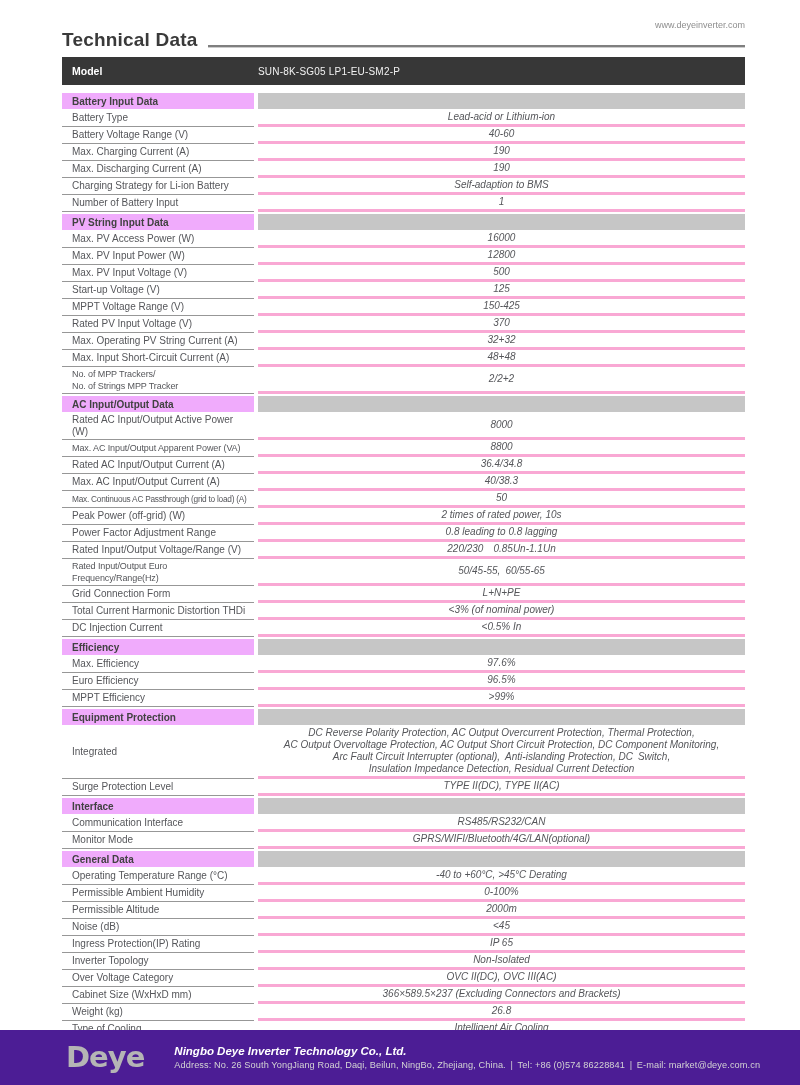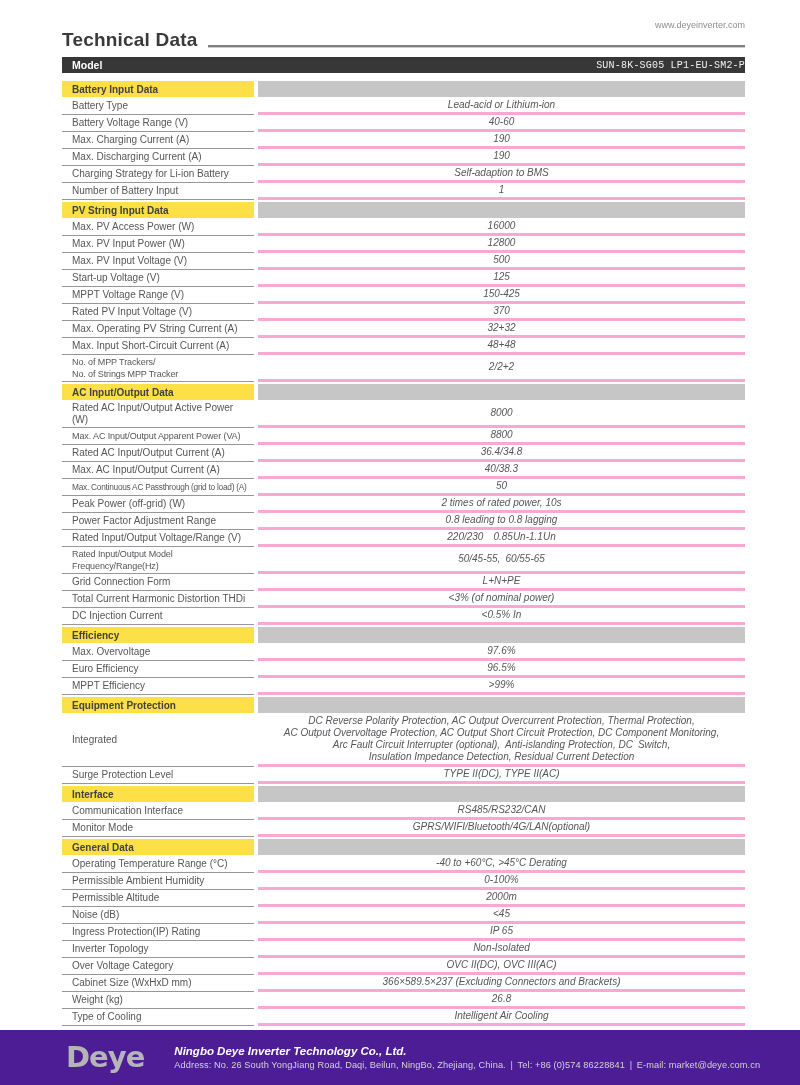--- a/index.html
+++ b/index.html
@@ -8,28 +8,28 @@
   .content { padding:0 55px 0 62px; }
 
   
   .header { display:flex; align-items:flex-end; padding-top:20px; }
   .title { font-size:19px; font-weight:bold; color:#3a3a3a; letter-spacing:.2px; white-space:nowrap; }
   .head-right { flex:1; margin-left:10px; display:flex; flex-direction:column;gap:12px; }
   .website { text-align:right; font-size:9px; color:#8e8e8e; margin-bottom:3px; }
   .rule { height:1px; border-top:2px solid #7f7f7f; border-bottom:1px solid #cccccc; margin-bottom:3px; }
 
   
-  .model-bar { margin-top:6px; height:16px; background:#373737; display:flex; align-items:center; }
+  .model-bar { margin-top:6px; height:28px; background:#373737; display:flex; align-items:center; }
   .model-label { width:196px; padding-left:10px; color:#ffffff; font-size:10.5px; font-weight:bold; }
-  .model-value { flex:1; text-align:right; color:#f2f2f2; font-size:10px; letter-spacing:.2px;font-family:Liberation Mono, monospace; }
+  .model-value { flex:1; text-align:left; color:#f2f2f2; font-size:10px; letter-spacing:.2px; }
 
   
   .spec-table { margin-top:8px; }
   .shead { display:flex; margin:2px 0 1px 0; }
-  .shead .hl { width:192px; background:#fde047; height:16px; padding-left:10px; display:flex; align-items:center;
+  .shead .hl { width:192px; background:#f0abfc; height:16px; padding-left:10px; display:flex; align-items:center;
                font-size:10px; font-weight:bold; color:#414141; }
   .shead .hr { flex:1; margin-left:4px; background:#c6c6c6; height:16px; }
   .trow { display:flex; }
   .trow .tl { width:192px; padding:1px 4px 1px 10px; border-bottom:1px solid #979797; display:flex; align-items:center;
               font-size:10px; color:#55565a; line-height:12px; min-height:15.5px; white-space:pre-line; }
   .trow .tr { flex:1; margin-left:4px; padding:1px 6px; border-bottom:3px solid #f9a8d4; display:flex; align-items:center;
               justify-content:center; text-align:center; font-size:10px; color:#55565a; line-height:12px;
               min-height:15.5px; white-space:pre-line;font-style:italic; }
   .condense1 { font-size:9px !important; letter-spacing:-0.1px; }
   .condense2 { font-size:8.3px !important; letter-spacing:-0.25px; }
@@ -165,41 +165,41 @@
         </div>
         <div class="trow">
           <div class="tl">Power Factor Adjustment Range</div>
           <div class="tr">0.8 leading to 0.8 lagging</div>
         </div>
         <div class="trow">
           <div class="tl">Rated Input/Output Voltage/Range (V)</div>
           <div class="tr">220/230  0.85Un-1.1Un</div>
         </div>
         <div class="trow">
-          <div class="tl condense1">Rated Input/Output Model Frequency/Range(Hz)</div>
+          <div class="tl condense1">Rated Input/Output Euro Frequency/Range(Hz)</div>
           <div class="tr">50/45-55, 60/55-65</div>
         </div>
         <div class="trow">
           <div class="tl">Grid Connection Form</div>
           <div class="tr">L+N+PE</div>
         </div>
         <div class="trow">
           <div class="tl">Total Current Harmonic Distortion THDi</div>
           <div class="tr">&lt;3% (of nominal power)</div>
         </div>
         <div class="trow">
           <div class="tl">DC Injection Current</div>
           <div class="tr">&lt;0.5% In</div>
         </div>
         <div class="shead">
           <div class="hl">Efficiency</div>
           <div class="hr"></div>
         </div>
         <div class="trow">
-          <div class="tl">Max. Overvoltage</div>
+          <div class="tl">Max. Efficiency</div>
           <div class="tr">97.6%</div>
         </div>
         <div class="trow">
           <div class="tl">Euro Efficiency</div>
           <div class="tr">96.5%</div>
         </div>
         <div class="trow">
           <div class="tl">MPPT Efficiency</div>
           <div class="tr">&gt;99%</div>
         </div>

